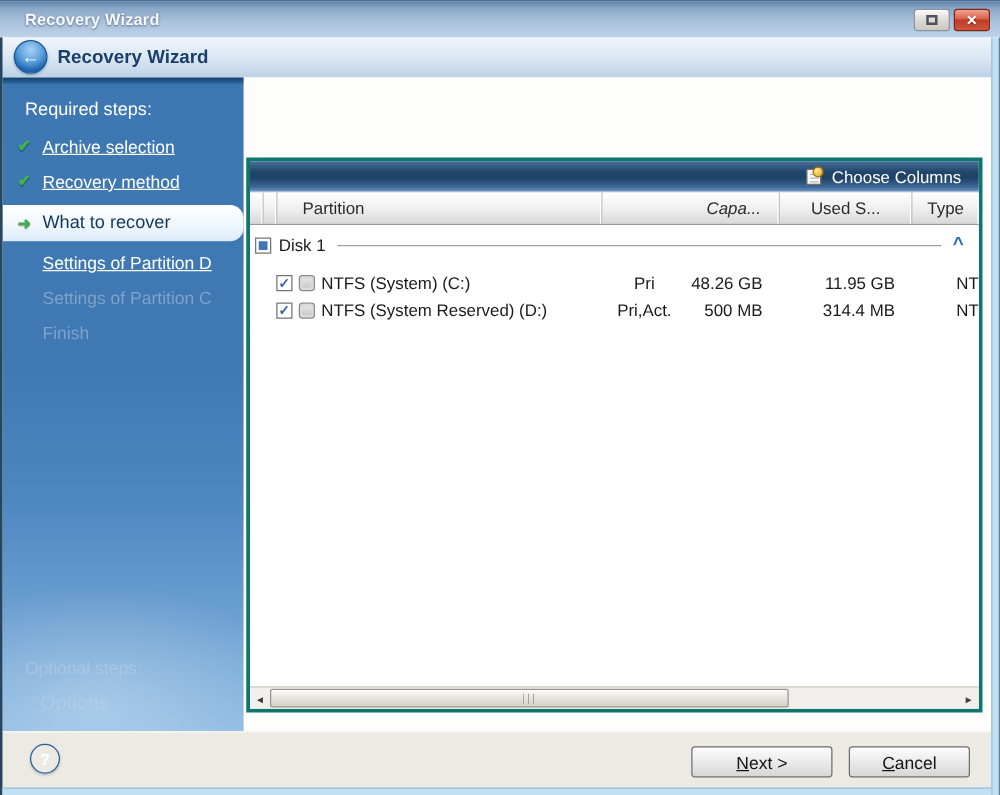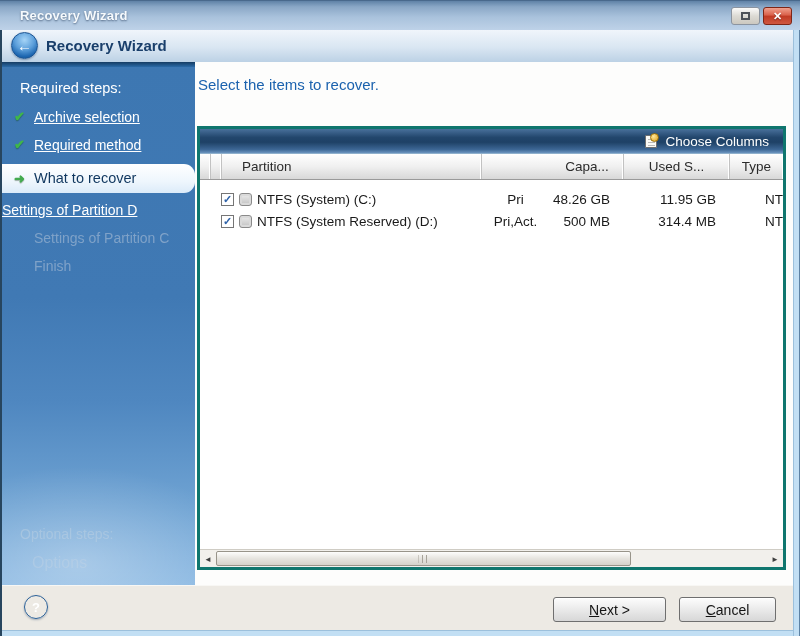--- a/index.html
+++ b/index.html
@@ -40,21 +40,21 @@
   .sb-topbar { height:5px; background:linear-gradient(180deg,#153c63,#2b6aa6); }
   .sb-req-label { margin:13px 0 12px 18px; font-size:14.5px; color:#fff; }
   .sb-item { display:flex; align-items:flex-start; margin-bottom:9px; font-size:14px; line-height:1.35; }
   .sb-item .step-icon { width:20px; margin-left:12px; font-size:13px; font-weight:bold;
     color:#3fb64b; text-shadow:0 1px 1px rgba(0,40,0,.35); flex:0 0 20px; }
   .sb-link { color:#ffffff; text-decoration:underline; cursor:pointer; }
   .sb-current { background:linear-gradient(180deg,#ffffff 0%,#eef6fd 60%,#dcebf9 100%);
     border-radius:0 11px 11px 0; padding:5px 0 5px 12px; margin:1px 0 8px 0; align-items:center; }
   .sb-current .step-icon { margin-left:0; color:#43ab4e; }
   .sb-current .sb-current-label { color:#10375f; font-size:14.5px; }
-  .sb-sub { width:186px; }
+  .sb-sub { padding-left:32px; width:186px; }
   .sb-sub .sb-link { display:inline-block; width:152px; }
   .sb-disabled { color:#7fa2c8; width:152px; margin-left:32px; }
   .sb-optional { position:absolute; left:18px; top:464px; font-size:14px; color:rgba(200,214,228,.40); }
   .sb-optional-item { position:absolute; left:30px; top:492px; font-size:16px; color:rgba(200,214,228,.35); }
 
   
   .main { position:absolute; left:195px; top:62px; width:598px; height:523px; background:#fdfdfc; }
   .main-heading { position:absolute; left:3px; top:14px; font-size:15px; color:#1b62ae; }
 
   .table { position:absolute; left:2px; top:64px; width:589px; height:444px;
@@ -68,21 +68,21 @@
   .cc-icon::after { content:""; position:absolute; right:-3px; top:-3px; width:7px; height:7px;
     border-radius:50%; background:radial-gradient(circle at 35% 35%, #ffe99c, #e7b33c 70%, #c2880f); border:1px solid #9a6e06; }
   .cc-label { color:#fff; font-size:13.5px; }
 
   .tb-header { height:26px; display:flex; background:linear-gradient(180deg,#ffffff 0%,#f0f0f0 50%,#d8d8d8 100%);
     border-bottom:1px solid #9a9a9a; font-size:13.5px; color:#2b2b2b; }
   .hc { border-right:1px solid #c2c2c2; box-shadow:inset -1px 0 0 #fff; display:flex; align-items:center; }
   .hc-n1 { flex:0 0 11px; } .hc-n2 { flex:0 0 11px; }
   .hc-part { flex:0 0 260px; padding-left:20px; }
   .hc-flags { flex:0 0 69px; justify-content:center;margin-top:38px; }
-  .hc-capa { flex:0 0 73px; justify-content:center; }
+  .hc-capa { flex:0 0 73px; justify-content:center;font-style:italic; }
   .hc-used { flex:0 0 106px; justify-content:center; }
   .hc-type { flex:1; justify-content:center; border-right:none; }
 
   .tb-body { flex:1; position:relative; background:#fff; font-size:13.5px; color:#1a1a1a; overflow:hidden; }
 
   .group-row { margin-top:5px; height:22px; display:flex; align-items:center; padding:0 12px 0 4px; }
   .group-label { margin-left:6px; white-space:nowrap; }
   .group-line { flex:1; height:0; border-top:1px solid #9aa1a8; margin:0 9px; }
   .chevron { color:#2e6cb5; font-weight:bold; font-size:15px; line-height:10px; cursor:pointer; }
 
@@ -163,21 +163,21 @@
     <div class="sb-topbar"></div>
     <div class="sb-req-label">Required steps:</div>
 
     <div class="sb-item">
       <span class="step-icon">✔</span>
       <span class="sb-link">Archive selection</span>
     </div>
 
     <div class="sb-item">
       <span class="step-icon">✔</span>
-      <span class="sb-link">Required method</span>
+      <span class="sb-link">Recovery method</span>
     </div>
 
     <div class="sb-item sb-current">
       <span class="step-icon">➜</span>
       <span class="sb-current-label">What to recover</span>
     </div>
 
     <div class="sb-item sb-sub">
       <span class="sb-link">Settings of Partition D</span>
     </div>
@@ -188,41 +188,48 @@
 
     <div class="sb-item">
       <span class="sb-disabled">Finish</span>
     </div>
 
     <div class="sb-optional">Optional steps:</div>
     <div class="sb-optional-item">Options</div>
   </div>
 
   <div class="main">
-    <div class="main-heading">Select the items to recover.</div>
 
     <div class="table">
 
       <div class="tb-toolbar">
         <span class="cc-icon"></span>
         <span class="cc-label">Choose Columns</span>
       </div>
 
       <div class="tb-header">
         <div class="hc hc-n1"></div>
         <div class="hc hc-n2"></div>
         <div class="hc hc-part">Partition</div>
         <div class="hc hc-flags">Flags</div>
         <div class="hc hc-capa">Capa...</div>
         <div class="hc hc-used">Used S...</div>
         <div class="hc hc-type">Type</div>
       </div>
 
       <div class="tb-body">
 
+        <div class="group-row">
+          <span class="cb partial">
+              <span class="cb-inner"></span>
+            </span>
+          <span class="group-label">Disk 1</span>
+          <span class="group-line"></span>
+          <span class="chevron">^</span>
+        </div>
 
         <div class="drow first">
           <div class="cell-part">
             <span class="cb">✓</span>
             <span class="dicon"></span>
             <span>NTFS (System) (C:)</span>
           </div>
           <div class="cell-flags">Pri</div>
           <div class="cell-capa">48.26 GB</div>
           <div class="cell-used">11.95 GB</div>

